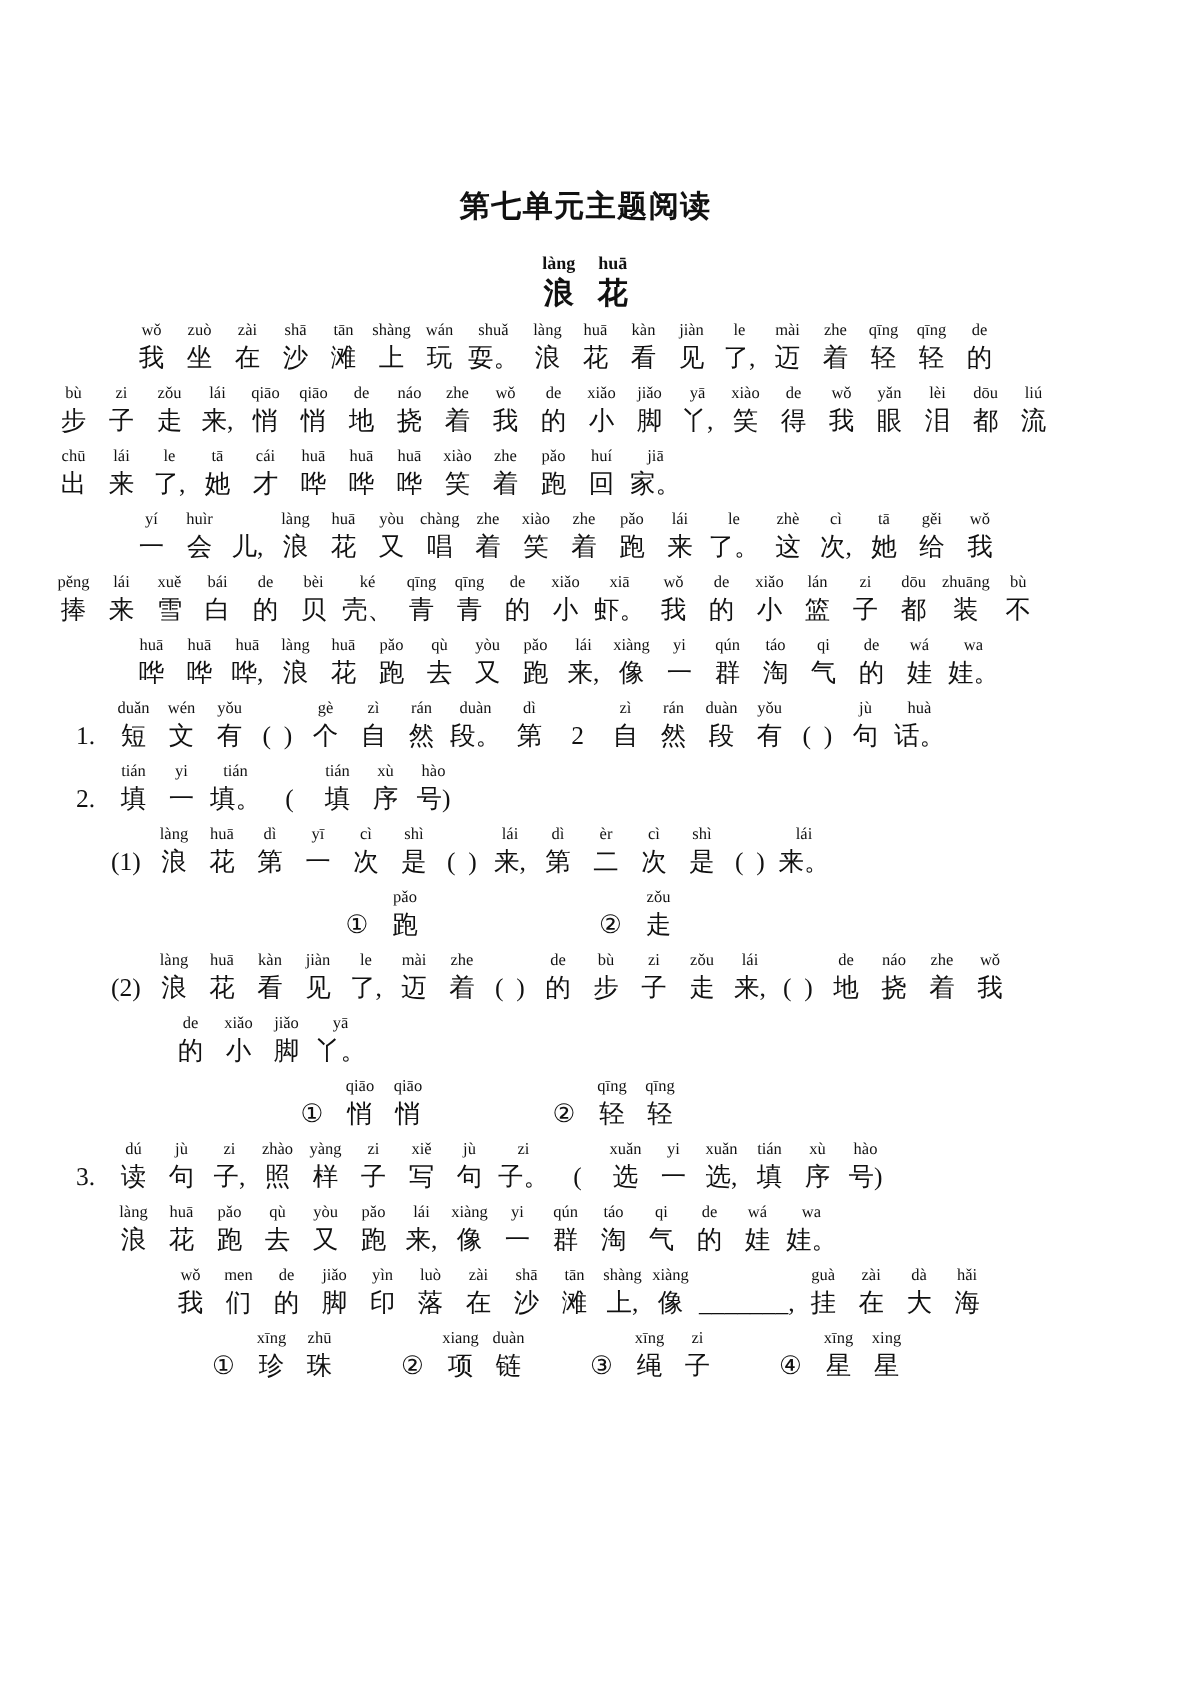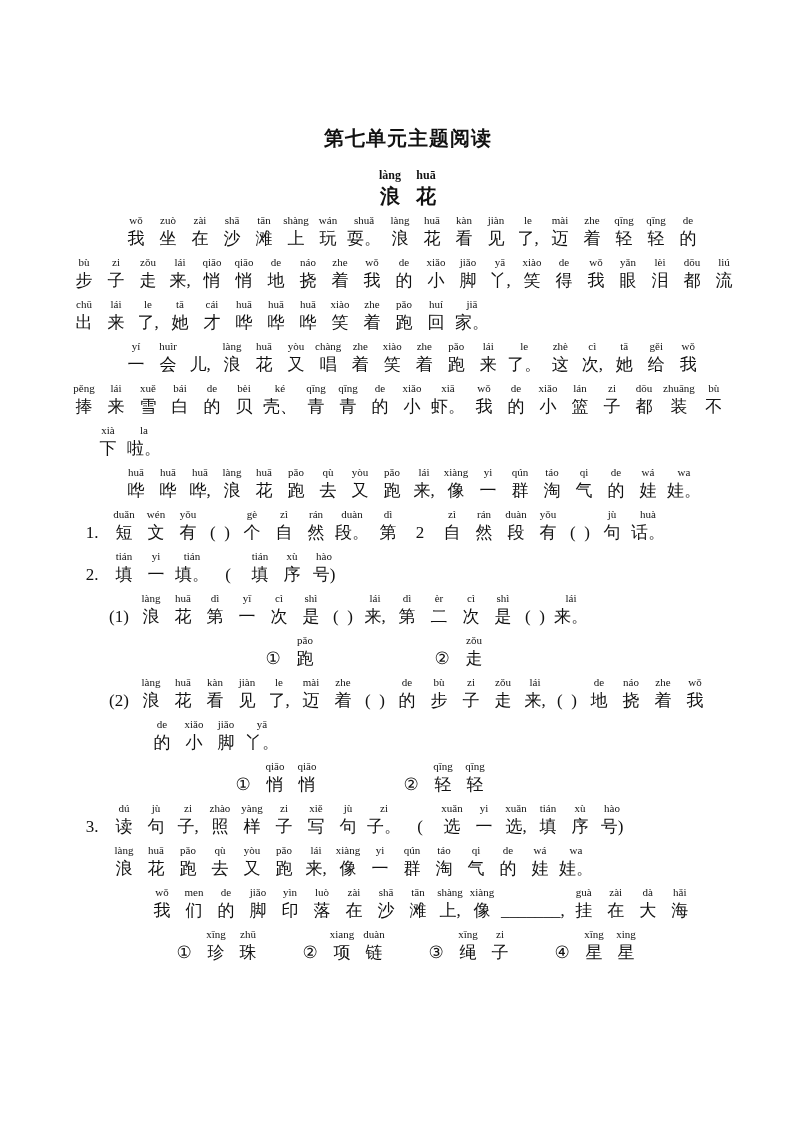--- a/index.html
+++ b/index.html
@@ -1,21 +1,21 @@
 <!DOCTYPE html>
 <html><head>
 <meta charset="utf-8">
 <style>
   html,body{margin:0;padding:0;}
   body{
     width:793px;height:1122px;background:#ffffff;color:#111;
     font-family:"Liberation Serif","DejaVu Serif",serif;
     overflow:hidden;
   }
-  .page{padding:126px 45px 0 68px;}
+  .page{padding:126px 45px 0 33px;}
   .title{
     text-align:center;font-size:20px;font-weight:bold;
     letter-spacing:1px;line-height:24px;margin:0 0 18px 0;
   }
   .subtitle{text-align:center;margin:0 0 4px 0;height:42px;}
   .subtitle .u{padding:0 5px;}
   .subtitle .py{font-weight:bold;font-size:12px;height:15px;line-height:15px;}
   .subtitle .hz{font-weight:bold;font-size:20px;height:26px;line-height:26px;}
 
   .rline{height:37px;margin-bottom:5px;white-space:nowrap;}
@@ -45,21 +45,20 @@
 
   <div class="title">第七单元主题阅读</div>
 
   <div class="subtitle"><span class="u"><span class="py">làng</span><span class="hz">浪</span></span><span class="u"><span class="py">huā</span><span class="hz">花</span></span></div>
 
   <div class="rline indent"><span class="u"><span class="py">wǒ</span><span class="hz">我</span></span><span class="u"><span class="py">zuò</span><span class="hz">坐</span></span><span class="u"><span class="py">zài</span><span class="hz">在</span></span><span class="u"><span class="py">shā</span><span class="hz">沙</span></span><span class="u"><span class="py">tān</span><span class="hz">滩</span></span><span class="u"><span class="py">shàng</span><span class="hz">上</span></span><span class="u"><span class="py">wán</span><span class="hz">玩</span></span><span class="u"><span class="py">shuǎ</span><span class="hz">耍。</span></span><span class="u"><span class="py">làng</span><span class="hz">浪</span></span><span class="u"><span class="py">huā</span><span class="hz">花</span></span><span class="u"><span class="py">kàn</span><span class="hz">看</span></span><span class="u"><span class="py">jiàn</span><span class="hz">见</span></span><span class="u"><span class="py">le</span><span class="hz">了,</span></span><span class="u"><span class="py">mài</span><span class="hz">迈</span></span><span class="u"><span class="py">zhe</span><span class="hz">着</span></span><span class="u"><span class="py">qīng</span><span class="hz">轻</span></span><span class="u"><span class="py">qīng</span><span class="hz">轻</span></span><span class="u"><span class="py">de</span><span class="hz">的</span></span></div>
   <div class="rline"><span class="u"><span class="py">bù</span><span class="hz">步</span></span><span class="u"><span class="py">zi</span><span class="hz">子</span></span><span class="u"><span class="py">zǒu</span><span class="hz">走</span></span><span class="u"><span class="py">lái</span><span class="hz">来,</span></span><span class="u"><span class="py">qiāo</span><span class="hz">悄</span></span><span class="u"><span class="py">qiāo</span><span class="hz">悄</span></span><span class="u"><span class="py">de</span><span class="hz">地</span></span><span class="u"><span class="py">náo</span><span class="hz">挠</span></span><span class="u"><span class="py">zhe</span><span class="hz">着</span></span><span class="u"><span class="py">wǒ</span><span class="hz">我</span></span><span class="u"><span class="py">de</span><span class="hz">的</span></span><span class="u"><span class="py">xiǎo</span><span class="hz">小</span></span><span class="u"><span class="py">jiǎo</span><span class="hz">脚</span></span><span class="u"><span class="py">yā</span><span class="hz">丫,</span></span><span class="u"><span class="py">xiào</span><span class="hz">笑</span></span><span class="u"><span class="py">de</span><span class="hz">得</span></span><span class="u"><span class="py">wǒ</span><span class="hz">我</span></span><span class="u"><span class="py">yǎn</span><span class="hz">眼</span></span><span class="u"><span class="py">lèi</span><span class="hz">泪</span></span><span class="u"><span class="py">dōu</span><span class="hz">都</span></span><span class="u"><span class="py">liú</span><span class="hz">流</span></span></div>
   <div class="rline"><span class="u"><span class="py">chū</span><span class="hz">出</span></span><span class="u"><span class="py">lái</span><span class="hz">来</span></span><span class="u"><span class="py">le</span><span class="hz">了,</span></span><span class="u"><span class="py">tā</span><span class="hz">她</span></span><span class="u"><span class="py">cái</span><span class="hz">才</span></span><span class="u"><span class="py">huā</span><span class="hz">哗</span></span><span class="u"><span class="py">huā</span><span class="hz">哗</span></span><span class="u"><span class="py">huā</span><span class="hz">哗</span></span><span class="u"><span class="py">xiào</span><span class="hz">笑</span></span><span class="u"><span class="py">zhe</span><span class="hz">着</span></span><span class="u"><span class="py">pǎo</span><span class="hz">跑</span></span><span class="u"><span class="py">huí</span><span class="hz">回</span></span><span class="u"><span class="py">jiā</span><span class="hz">家。</span></span></div>
   <div class="rline indent"><span class="u"><span class="py">yí</span><span class="hz">一</span></span><span class="u"><span class="py">huìr</span><span class="hz">会</span></span><span class="u"><span class="py"> </span><span class="hz">儿,</span></span><span class="u"><span class="py">làng</span><span class="hz">浪</span></span><span class="u"><span class="py">huā</span><span class="hz">花</span></span><span class="u"><span class="py">yòu</span><span class="hz">又</span></span><span class="u"><span class="py">chàng</span><span class="hz">唱</span></span><span class="u"><span class="py">zhe</span><span class="hz">着</span></span><span class="u"><span class="py">xiào</span><span class="hz">笑</span></span><span class="u"><span class="py">zhe</span><span class="hz">着</span></span><span class="u"><span class="py">pǎo</span><span class="hz">跑</span></span><span class="u"><span class="py">lái</span><span class="hz">来</span></span><span class="u"><span class="py">le</span><span class="hz">了。</span></span><span class="u"><span class="py">zhè</span><span class="hz">这</span></span><span class="u"><span class="py">cì</span><span class="hz">次,</span></span><span class="u"><span class="py">tā</span><span class="hz">她</span></span><span class="u"><span class="py">gěi</span><span class="hz">给</span></span><span class="u"><span class="py">wǒ</span><span class="hz">我</span></span></div>
   <div class="rline"><span class="u"><span class="py">pěng</span><span class="hz">捧</span></span><span class="u"><span class="py">lái</span><span class="hz">来</span></span><span class="u"><span class="py">xuě</span><span class="hz">雪</span></span><span class="u"><span class="py">bái</span><span class="hz">白</span></span><span class="u"><span class="py">de</span><span class="hz">的</span></span><span class="u"><span class="py">bèi</span><span class="hz">贝</span></span><span class="u"><span class="py">ké</span><span class="hz">壳、</span></span><span class="u"><span class="py">qīng</span><span class="hz">青</span></span><span class="u"><span class="py">qīng</span><span class="hz">青</span></span><span class="u"><span class="py">de</span><span class="hz">的</span></span><span class="u"><span class="py">xiǎo</span><span class="hz">小</span></span><span class="u"><span class="py">xiā</span><span class="hz">虾。</span></span><span class="u"><span class="py">wǒ</span><span class="hz">我</span></span><span class="u"><span class="py">de</span><span class="hz">的</span></span><span class="u"><span class="py">xiǎo</span><span class="hz">小</span></span><span class="u"><span class="py">lán</span><span class="hz">篮</span></span><span class="u"><span class="py">zi</span><span class="hz">子</span></span><span class="u"><span class="py">dōu</span><span class="hz">都</span></span><span class="u"><span class="py">zhuāng</span><span class="hz">装</span></span><span class="u"><span class="py">bù</span><span class="hz">不</span></span></div>
-  <div class="rline indent-sm"><span class="u"><span class="py">xià</span><span class="hz">下</span></span><span class="u"><span class="py">la</span><span class="hz">啦。</span></span></div>
   <div class="rline indent"><span class="u"><span class="py">huā</span><span class="hz">哗</span></span><span class="u"><span class="py">huā</span><span class="hz">哗</span></span><span class="u"><span class="py">huā</span><span class="hz">哗,</span></span><span class="u"><span class="py">làng</span><span class="hz">浪</span></span><span class="u"><span class="py">huā</span><span class="hz">花</span></span><span class="u"><span class="py">pǎo</span><span class="hz">跑</span></span><span class="u"><span class="py">qù</span><span class="hz">去</span></span><span class="u"><span class="py">yòu</span><span class="hz">又</span></span><span class="u"><span class="py">pǎo</span><span class="hz">跑</span></span><span class="u"><span class="py">lái</span><span class="hz">来,</span></span><span class="u"><span class="py">xiàng</span><span class="hz">像</span></span><span class="u"><span class="py">yi</span><span class="hz">一</span></span><span class="u"><span class="py">qún</span><span class="hz">群</span></span><span class="u"><span class="py">táo</span><span class="hz">淘</span></span><span class="u"><span class="py">qi</span><span class="hz">气</span></span><span class="u"><span class="py">de</span><span class="hz">的</span></span><span class="u"><span class="py">wá</span><span class="hz">娃</span></span><span class="u"><span class="py">wa</span><span class="hz">娃。</span></span></div>
 
   <div class="rline qhead"><span class="u"><span class="py"> </span><span class="hz">1.</span></span><span class="u"><span class="py">duǎn</span><span class="hz">短</span></span><span class="u"><span class="py">wén</span><span class="hz">文</span></span><span class="u"><span class="py">yǒu</span><span class="hz">有</span></span><span class="u"><span class="py"> </span><span class="hz">(  )</span></span><span class="u"><span class="py">gè</span><span class="hz">个</span></span><span class="u"><span class="py">zì</span><span class="hz">自</span></span><span class="u"><span class="py">rán</span><span class="hz">然</span></span><span class="u"><span class="py">duàn</span><span class="hz">段。</span></span><span class="u"><span class="py">dì</span><span class="hz">第</span></span><span class="u"><span class="py"> </span><span class="hz">2</span></span><span class="u"><span class="py">zì</span><span class="hz">自</span></span><span class="u"><span class="py">rán</span><span class="hz">然</span></span><span class="u"><span class="py">duàn</span><span class="hz">段</span></span><span class="u"><span class="py">yǒu</span><span class="hz">有</span></span><span class="u"><span class="py"> </span><span class="hz">(  )</span></span><span class="u"><span class="py">jù</span><span class="hz">句</span></span><span class="u"><span class="py">huà</span><span class="hz">话。</span></span></div>
 
   <div class="rline qhead"><span class="u"><span class="py"> </span><span class="hz">2.</span></span><span class="u"><span class="py">tián</span><span class="hz">填</span></span><span class="u"><span class="py">yi</span><span class="hz">一</span></span><span class="u"><span class="py">tián</span><span class="hz">填。</span></span><span class="u"><span class="py"> </span><span class="hz">(</span></span><span class="u"><span class="py">tián</span><span class="hz">填</span></span><span class="u"><span class="py">xù</span><span class="hz">序</span></span><span class="u"><span class="py">hào</span><span class="hz">号)</span></span></div>
   <div class="rline subitem"><span class="u"><span class="py"> </span><span class="hz">(1)</span></span><span class="u"><span class="py">làng</span><span class="hz">浪</span></span><span class="u"><span class="py">huā</span><span class="hz">花</span></span><span class="u"><span class="py">dì</span><span class="hz">第</span></span><span class="u"><span class="py">yī</span><span class="hz">一</span></span><span class="u"><span class="py">cì</span><span class="hz">次</span></span><span class="u"><span class="py">shì</span><span class="hz">是</span></span><span class="u"><span class="py"> </span><span class="hz">(  )</span></span><span class="u"><span class="py">lái</span><span class="hz">来,</span></span><span class="u"><span class="py">dì</span><span class="hz">第</span></span><span class="u"><span class="py">èr</span><span class="hz">二</span></span><span class="u"><span class="py">cì</span><span class="hz">次</span></span><span class="u"><span class="py">shì</span><span class="hz">是</span></span><span class="u"><span class="py"> </span><span class="hz">(  )</span></span><span class="u"><span class="py">lái</span><span class="hz">来。</span></span></div>
   <div class="rline opts opts1">
     <span class="opt"><span class="u"><span class="py"> </span><span class="hz">①</span></span><span class="u"><span class="py">pǎo</span><span class="hz">跑</span></span></span>
     <span class="opt"><span class="u"><span class="py"> </span><span class="hz">②</span></span><span class="u"><span class="py">zǒu</span><span class="hz">走</span></span></span>
   </div>

